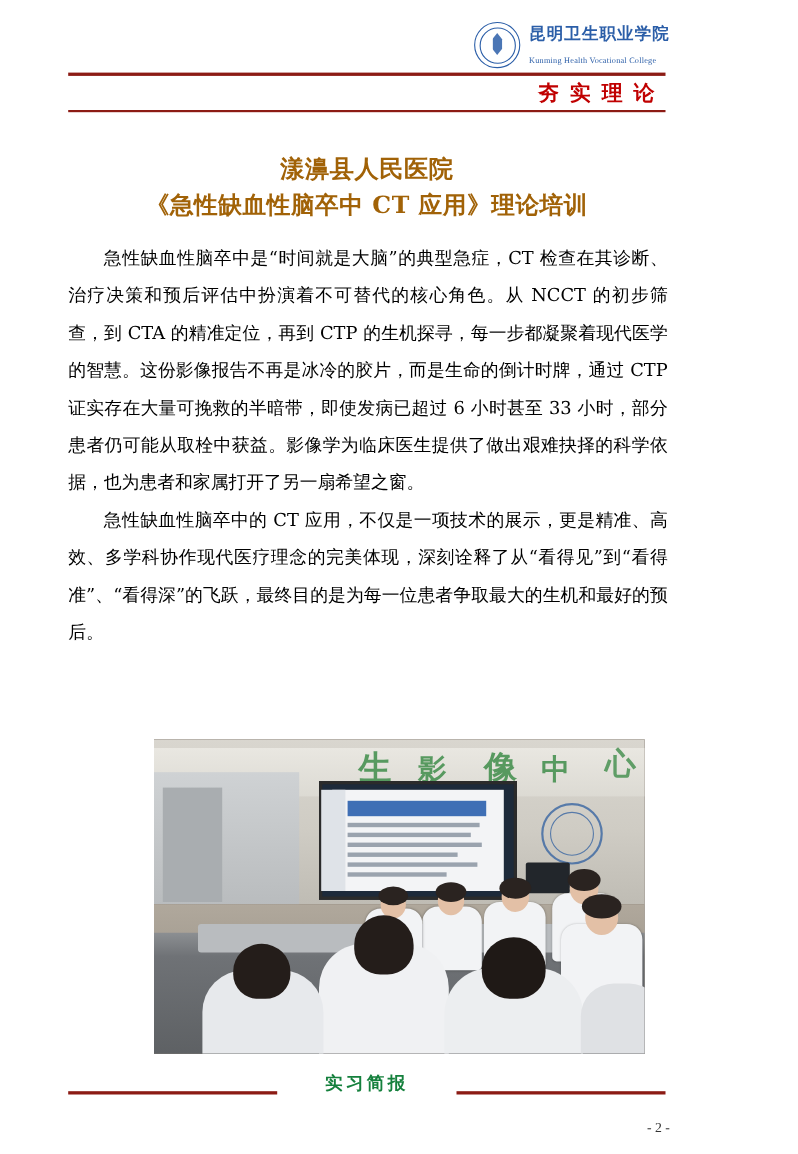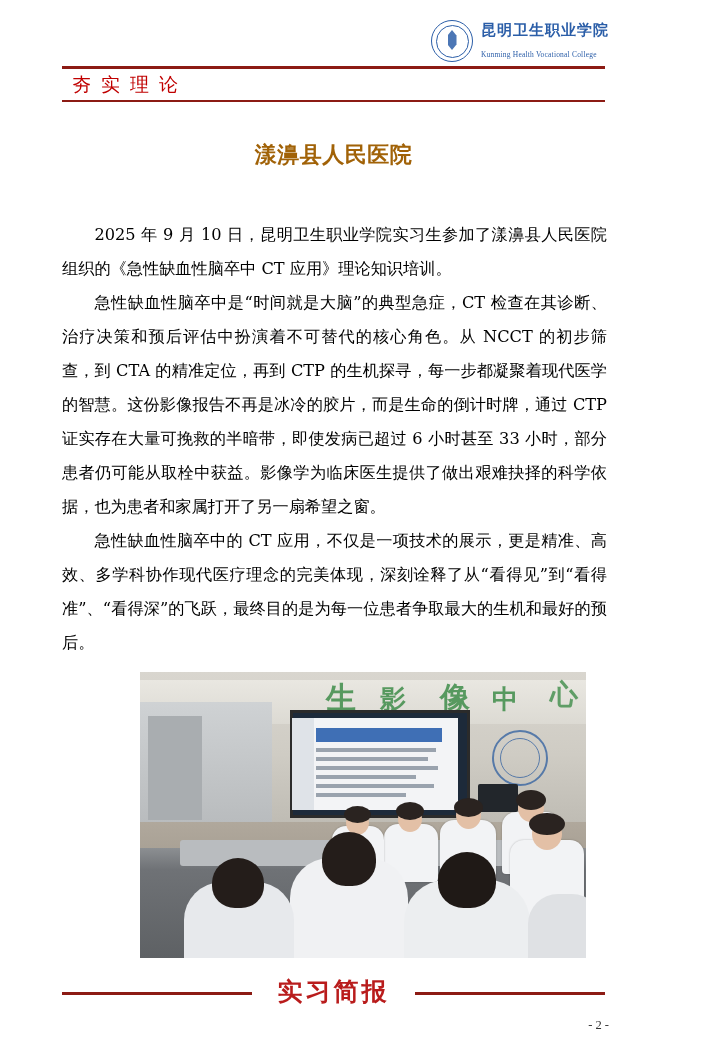--- a/index.html
+++ b/index.html
@@ -99,23 +99,23 @@
   }
   .banner-rule-bottom {
     position: absolute;
     left: 0; right: 0; bottom: 0;
     height: 2.5px;
     background: #8c1b14;
   }
   .banner-title {
     position: absolute;
     left: 0; right: 0; top: 6px;
-    text-align: left;
+    text-align: right;
     font-size: 19px;
-    font-weight: normal;
+    font-weight: bold;
     letter-spacing: 10px;
     color: #c00000;
     text-indent: 10px;
     font-family: "DejaVu Serif", "Liberation Serif", serif;
   }
 
   
   .doc-title {
     position: absolute;
     left: 62px;
@@ -284,23 +284,23 @@
     right: 0;
     top: 17px;
     width: 190px;
     height: 2.5px;
     background: #8c1b14;
   }
   .footer-title {
     position: absolute;
     left: 0; right: 0; top: 0;
     text-align: center;
-    font-size: 25px;
+    font-size: 16px;
     font-weight: bold;
-    color: #b91c1c;
+    color: #15803d;
     letter-spacing: 3px;
     font-family: "DejaVu Serif", "Liberation Serif", serif;
   }
   .page-number {
     position: absolute;
     right: 58px;
     top: 1018px;
     font-size: 12.5px;
     color: #333;
     font-family: "Liberation Serif", serif;
@@ -320,24 +320,24 @@
   </div>
 
   <div class="banner">
     <div class="banner-rule-top"></div>
     <div class="banner-title">夯实理论</div>
     <div class="banner-rule-bottom"></div>
   </div>
 
   <div class="doc-title">
     <span>漾濞县人民医院</span>
+    <span class="line2">《急性缺血性脑卒中 CT 应用》理论培训</span>
   </div>
 
   <div class="body-text">
-    <p>2025 年 9 月 10 日，昆明卫生职业学院实习生参加了漾濞县人民医院组织的《急性缺血性脑卒中 CT 应用》理论知识培训。</p>
     <p>急性缺血性脑卒中是“时间就是大脑”的典型急症，CT 检查在其诊断、治疗决策和预后评估中扮演着不可替代的核心角色。从 NCCT 的初步筛查，到 CTA 的精准定位，再到 CTP 的生机探寻，每一步都凝聚着现代医学的智慧。这份影像报告不再是冰冷的胶片，而是生命的倒计时牌，通过 CTP 证实存在大量可挽救的半暗带，即使发病已超过 6 小时甚至 33 小时，部分患者仍可能从取栓中获益。影像学为临床医生提供了做出艰难抉择的科学依据，也为患者和家属打开了另一扇希望之窗。</p>
     <p>急性缺血性脑卒中的 CT 应用，不仅是一项技术的展示，更是精准、高效、多学科协作现代医疗理念的完美体现，深刻诠释了从“看得见”到“看得准”、“看得深”的飞跃，最终目的是为每一位患者争取最大的生机和最好的预后。</p>
   </div>
 
   <div class="photo">
     <div class="ph ph-wall"></div>
     <div class="ph ph-wall-band"></div>
     <div class="ph ph-green-1">生</div>
     <div class="ph ph-green-2">影</div>
     <div class="ph ph-green-3">像</div>

